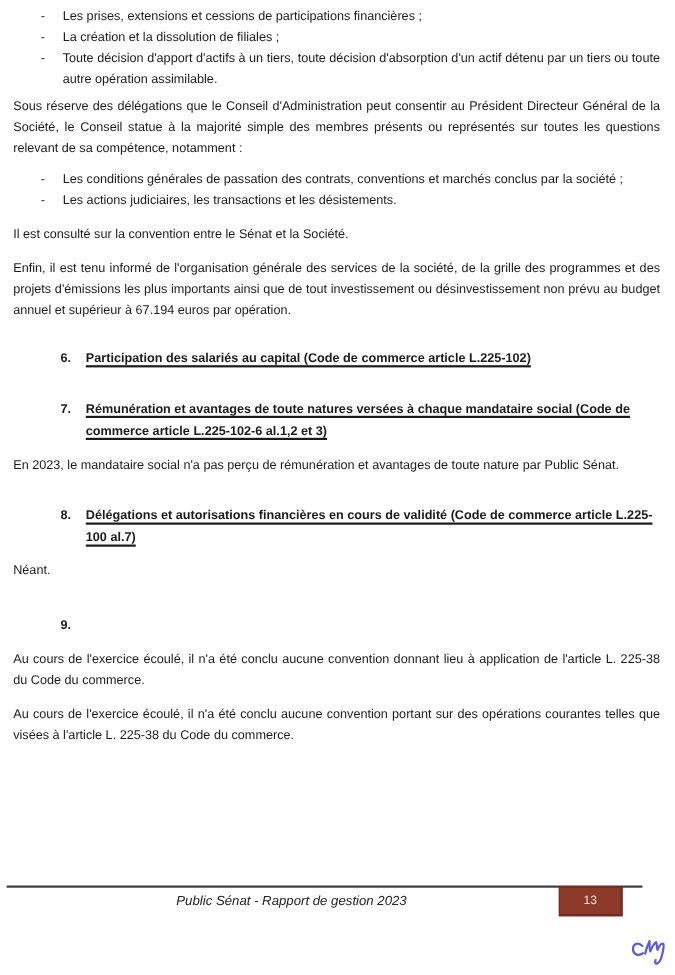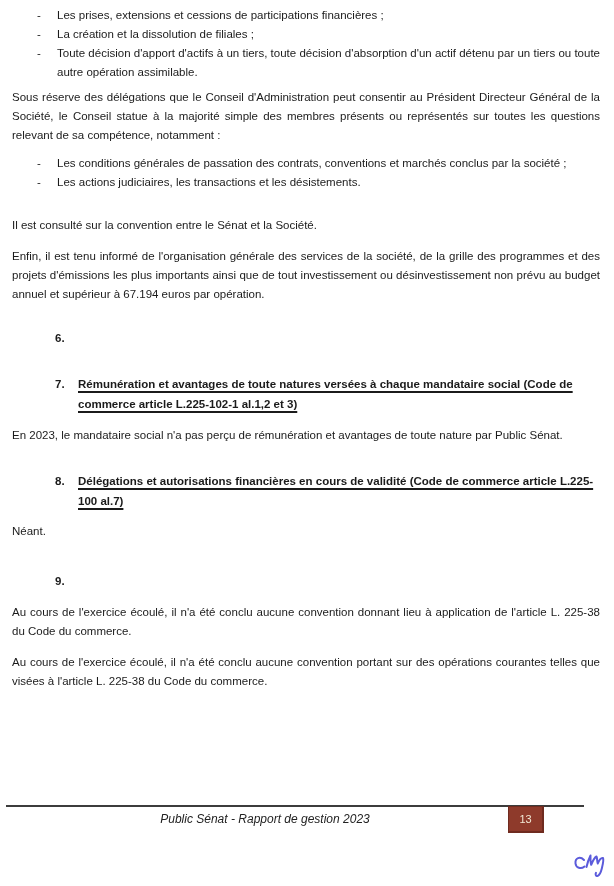--- a/index.html
+++ b/index.html
@@ -41,21 +41,21 @@
   .footer-rule{
     position:absolute;left:6px;top:805px;width:578px;height:0;
     border-top:2px solid #3c3c3c;
   }
   .footer-title{
     position:absolute;left:0;top:810px;width:530px;
     text-align:center;
     font-size:12px;color:#222222;line-height:18px;font-style:italic;
   }
   .page-badge{
-    position:absolute;left:508px;top:806px;width:36px;height:27px;
+    position:absolute;left:508px;top:806px;width:58px;height:27px;
     background:var(--page-badge-bg,#8e3a2b);
     border:1px solid #6f2b1f;
     border-right-width:2px;border-bottom-width:2px;
     color:var(--page-badge-text,#f2e8d5);
     font-size:11px;line-height:24px;text-align:center;
   }
   .initials{
     position:absolute;left:571px;top:845px;width:40px;height:40px;
     color:var(--initials-ink,#5b5bdb);
   }
@@ -84,31 +84,32 @@
 
     <div class="bullet-row" style="margin-top:9px">
       <span class="bullet-dash">-</span>
       <span class="bullet-text">Les conditions générales de passation des contrats, conventions et marchés conclus par la société ;</span>
     </div>
     <div class="bullet-row">
       <span class="bullet-dash">-</span>
       <span class="bullet-text">Les actions judiciaires, les transactions et les désistements.</span>
     </div>
 
-    <p class="para single" style="margin-top:24px">Il est consulté sur la convention entre le Sénat et la Société.</p>
+    <p class="para single" style="margin-top:12px">Il est consulté sur la convention entre le Sénat et la Société.</p>
 
     <p class="para" style="margin-top:12px">Enfin, il est tenu informé de l'organisation générale des services de la société, de la grille des programmes et des projets d'émissions les plus importants ainsi que de tout investissement ou désinvestissement non prévu au budget annuel et supérieur à 67.194 euros par opération.</p>
 
     <div class="section-heading" style="margin-top:24px">
       <span class="sec-num">6.</span>
+      <span class="sec-title">Participation des salariés au capital (Code de commerce article L.225-102)</span>
     </div>
 
     <div class="section-heading" style="margin-top:26px">
       <span class="sec-num">7.</span>
-      <span class="sec-title">Rémunération et avantages de toute natures versées à chaque mandataire social (Code de commerce article L.225-102-1 al.1,2 et 3)</span>
+      <span class="sec-title">Rémunération et avantages de toute natures versées à chaque mandataire social (Code de commerce article L.225-102-6 al.1,2 et 3)</span>
     </div>
     <p class="para single" style="margin-top:12px">En 2023, le mandataire social n'a pas perçu de rémunération et avantages de toute nature par Public Sénat.</p>
 
     <div class="section-heading" style="margin-top:26px">
       <span class="sec-num">8.</span>
       <span class="sec-title">Délégations et autorisations financières en cours de validité (Code de commerce article L.225-100 al.7)</span>
     </div>
     <p class="para single" style="margin-top:11px">Néant.</p>
 
     <div class="section-heading" style="margin-top:30px">

